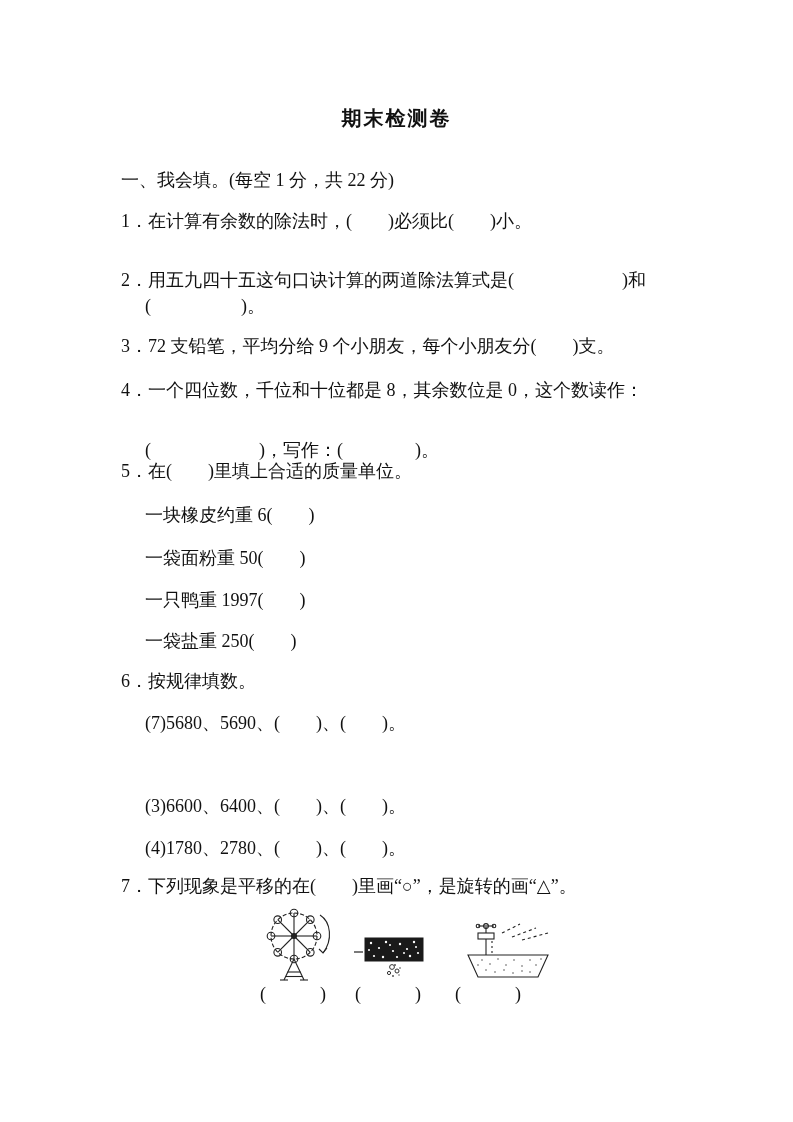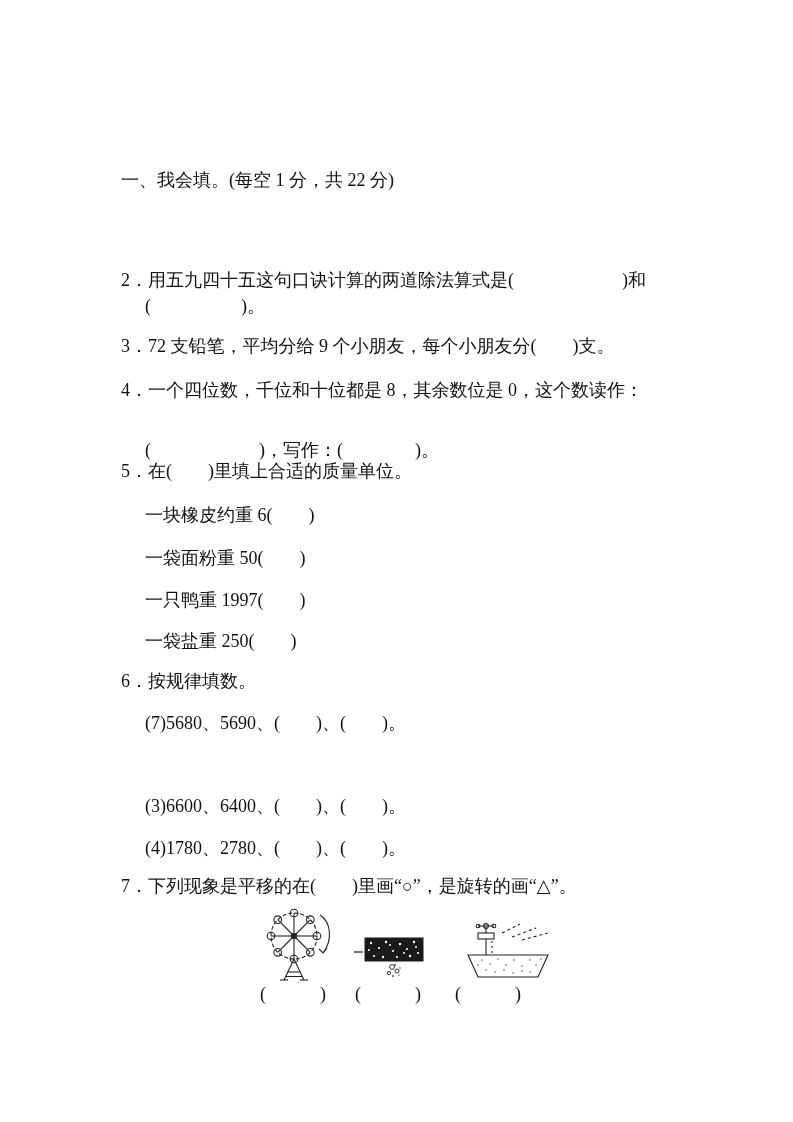--- a/index.html
+++ b/index.html
@@ -27,23 +27,25 @@
     position:absolute; top:982px; width:72px;
     text-align:center; font-size:18px; white-space:pre;
   }
   svg { display:block; }
 </style>
 </head>
 <body>
 
 <div class="page">
 
+  <h1 class="title">期末检测卷</h1>
 
   <div class="line" style="top:170px">一、我会填。(每空 1 分，共 22 分)</div>
 
+  <div class="line" style="top:211px">1．在计算有余数的除法时，(　　)必须比(　　)小。</div>
 
   <div class="line" style="top:270px">2．用五九四十五这句口诀计算的两道除法算式是(　　　　　　)和</div>
   <div class="line indent" style="top:296px">(　　　　　)。</div>
 
   <div class="line" style="top:336px">3．72 支铅笔，平均分给 9 个小朋友，每个小朋友分(　　)支。</div>
 
   <div class="line" style="top:380px">4．一个四位数，千位和十位都是 8，其余数位是 0，这个数读作：</div>
   <div class="line indent" style="top:440px">(　　　　　　)，写作：(　　　　)。</div>
 
   <div class="line" style="top:461px">5．在(　　)里填上合适的质量单位。</div>

